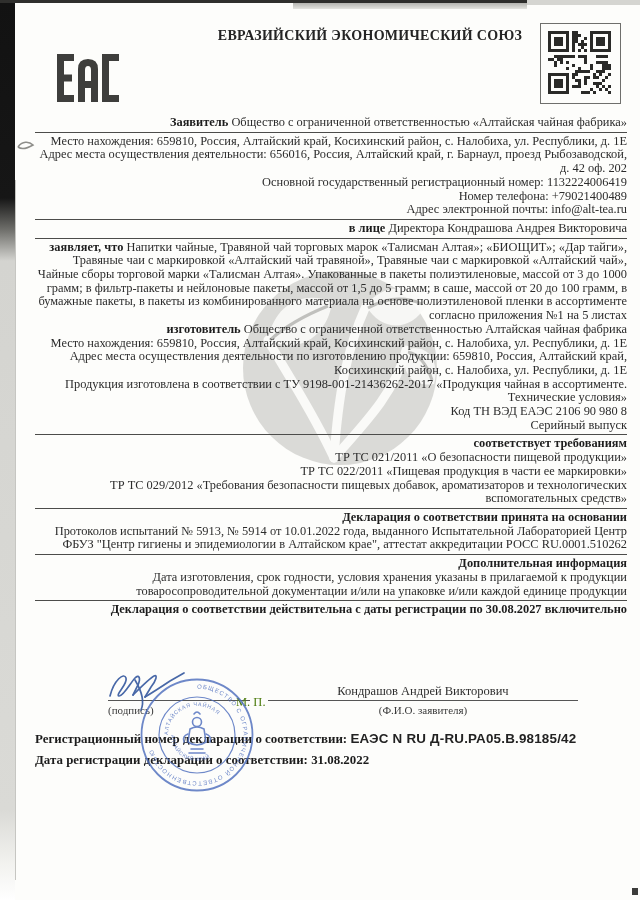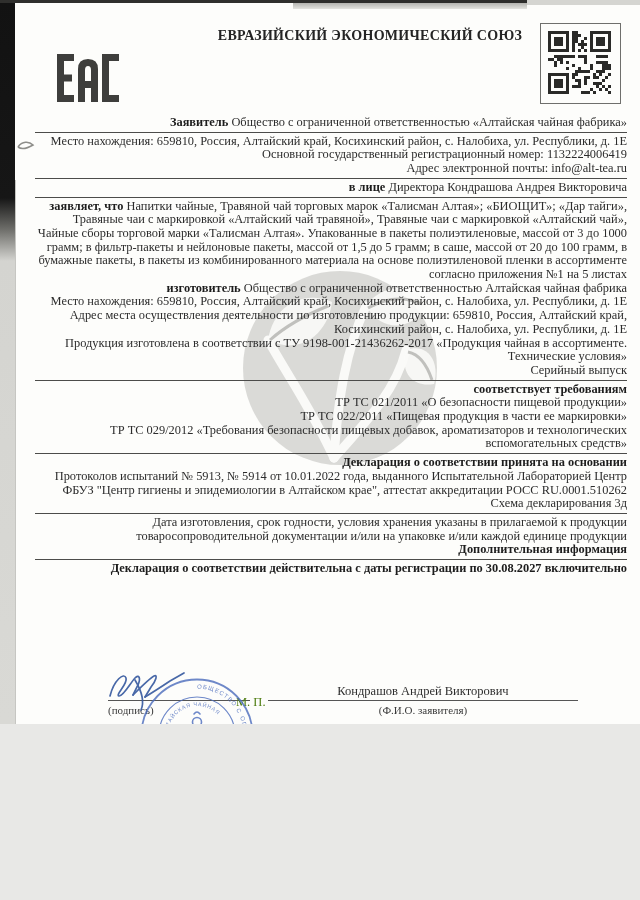--- a/index.html
+++ b/index.html
@@ -1,16 +1,16 @@
 <!DOCTYPE html>
 <html><head>
 <meta charset="utf-8">
 <style>
   html,body{margin:0;padding:0;background:#e8e8e6;}
-  .page{position:relative;width:640px;height:724px;background:#fdfdfb;overflow:hidden;
+  .page{position:relative;width:640px;height:900px;background:#fdfdfb;overflow:hidden;
         font-family:"Liberation Serif","DejaVu Serif",serif;color:#2c2c2c;}
   
   .edge-left{position:absolute;left:0;top:0;width:15px;height:900px;z-index:6;
       background:linear-gradient(180deg,#121212 0%,#161616 22%,#6e6e6a 25.5%,#d4d4d0 29%,#dadad6 90%,#f2f2ef 96%,#ffffff 100%);}
   .edge-left-line{position:absolute;left:15px;top:180px;width:1px;height:700px;background:#c6c6c2;z-index:6;}
   .edge-top{position:absolute;left:0;top:0;width:527px;height:3px;background:#2f2f2d;z-index:6;}
   .edge-top-grey{position:absolute;left:293px;top:0;width:234px;height:9px;background:linear-gradient(180deg,#9c9c98,#e4e4e0);z-index:5;}
   .edge-top-right{position:absolute;left:527px;top:0;width:113px;height:5px;background:#d5d5d1;z-index:5;}
   .edge-dot{position:absolute;left:632px;top:888px;width:6px;height:7px;background:#3c3c3a;z-index:6;}
 
@@ -299,43 +299,45 @@
           <rect x="45" y="60" width="3" height="3"></rect>
           <rect x="60" y="60" width="3" height="3"></rect>
         </g>
     </svg>
   </div>
 
   <div class="doc-body">
       <div class="para"><span class="lead">Заявитель </span><span>Общество с ограниченной ответственностью «Алтайская чайная фабрика»</span></div>
       <div class="rule"></div>
       <div class="para"><span>Место нахождения: 659810, Россия,  Алтайский край, Косихинский район, с. Налобиха, ул. Республики, д. 1Е</span></div>
+      <div class="para"><span>Адрес места осуществления деятельности: 656016, Россия, Алтайский край, г. Барнаул, проезд Рыбозаводской, д. 42 оф. 202</span></div>
       <div class="para"><span>Основной государственный регистрационный номер: 1132224006419</span></div>
+      <div class="para"><span>Номер телефона: +79021400489</span></div>
       <div class="para"><span>Адрес электронной почты: info@alt-tea.ru</span></div>
       <div class="rule"></div>
       <div class="para"><span class="lead">в лице </span><span>Директора Кондрашова Андрея Викторовича</span></div>
       <div class="rule"></div>
       <div class="para"><span class="lead">заявляет, что </span><span>Напитки чайные, Травяной чай торговых марок «Талисман Алтая»; «БИОЩИТ»; «Дар тайги», Травяные чаи с маркировкой «Алтайский чай травяной», Травяные чаи с маркировкой «Алтайский чай», Чайные сборы торговой марки «Талисман Алтая». Упакованные в пакеты полиэтиленовые, массой от 3 до 1000 грамм; в фильтр-пакеты и нейлоновые пакеты, массой от 1,5 до 5 грамм; в саше, массой от 20 до 100 грамм, в бумажные пакеты, в пакеты из комбинированного материала на основе полиэтиленовой пленки в ассортименте согласно приложения №1 на 5 листах</span></div>
       <div class="para"><span class="lead">изготовитель </span><span>Общество с ограниченной ответственностью Алтайская чайная фабрика</span></div>
       <div class="para"><span>Место нахождения: 659810, Россия,  Алтайский край, Косихинский район, с. Налобиха, ул. Республики, д. 1Е</span></div>
       <div class="para"><span>Адрес места осуществления деятельности по изготовлению продукции: 659810, Россия,  Алтайский край, Косихинский район, с. Налобиха, ул. Республики, д. 1Е</span></div>
       <div class="para"><span>Продукция изготовлена в соответствии с ТУ 9198-001-21436262-2017 «Продукция чайная в ассортименте. Технические условия»</span></div>
+      <div class="para"><span>Код ТН ВЭД ЕАЭС 2106 90 980 8</span></div>
       <div class="para"><span>Серийный выпуск</span></div>
       <div class="rule"></div>
       <div class="para"><span class="lead">соответствует требованиям</span></div>
       <div class="para"><span>ТР ТС 021/2011 «О безопасности пищевой продукции»</span></div>
       <div class="para"><span>ТР ТС 022/2011 «Пищевая продукция в части ее маркировки»</span></div>
       <div class="para"><span>ТР ТС 029/2012 «Требования безопасности пищевых добавок, ароматизаторов и технологических вспомогательных средств»</span></div>
       <div class="rule"></div>
       <div class="para"><span class="lead">Декларация о соответствии принята на основании</span></div>
       <div class="para"><span>Протоколов испытаний № 5913, № 5914 от 10.01.2022 года, выданного Испытательной Лабораторией Центр ФБУЗ "Центр гигиены и эпидемиологии в Алтайском крае", аттестат аккредитации РОСС RU.0001.510262</span></div>
-      <div class="para"><span>Схема декларирования 3д</span></div>
-      <div class="rule"></div>
+      <div class="rule"></div>
+      <div class="para"><span class="lead">Дополнительная информация</span></div>
       <div class="para"><span>Дата изготовления, срок годности, условия хранения указаны в прилагаемой к продукции товаросопроводительной документации и/или на упаковке и/или каждой единице продукции</span></div>
-      <div class="para"><span class="lead">Дополнительная информация</span></div>
       <div class="rule"></div>
       <div class="para"><span class="lead">Декларация о соответствии  действительна с даты регистрации по 30.08.2027 включительно</span></div>
     </div>
 
   <div class="sig-line left"></div>
   <div class="sig-line right"></div>
   <div class="cap podpis">(подпись)</div>
   <div class="mp">М. П.</div>
   <div class="fio">Кондрашов Андрей Викторович</div>
   <div class="cap fio-cap">(Ф.И.О. заявителя)</div>

